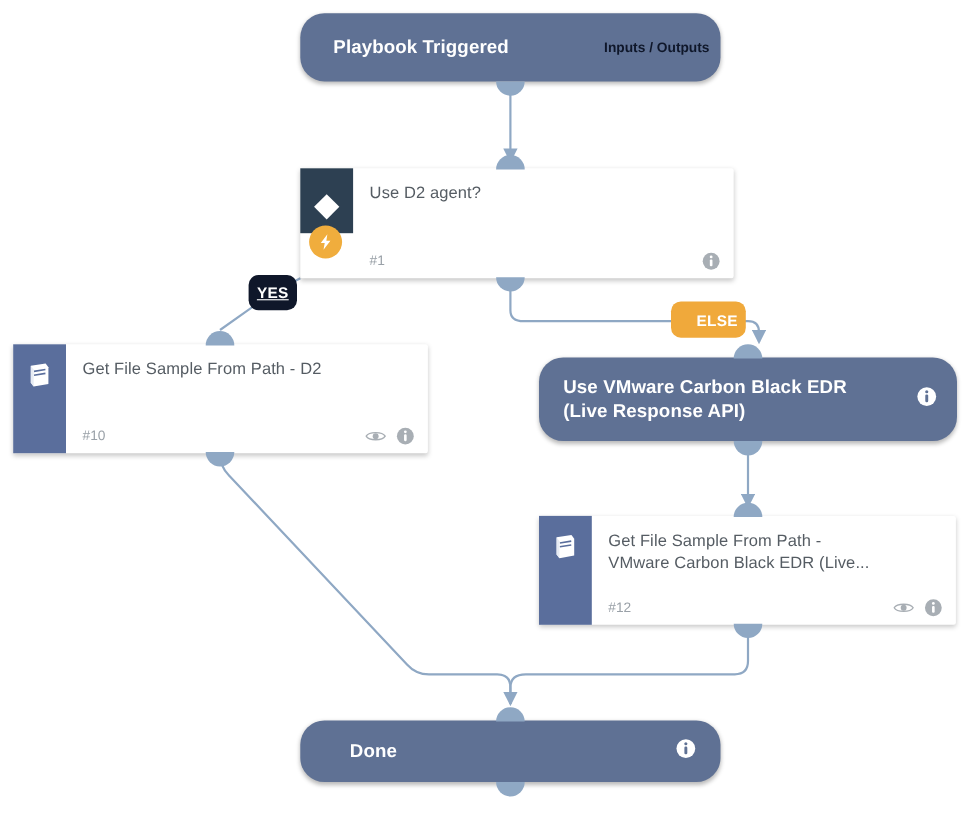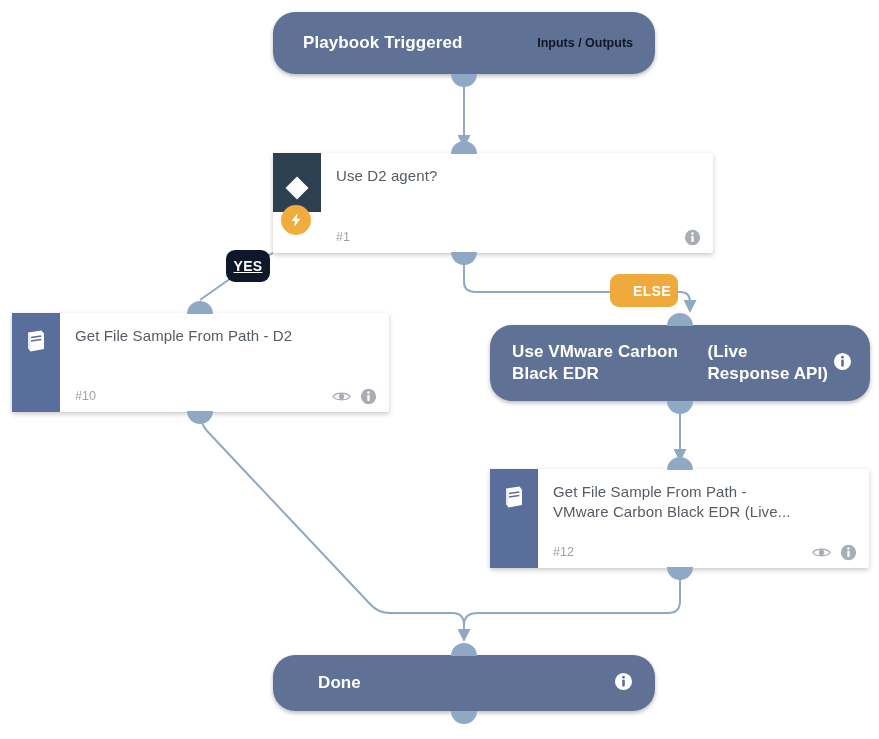--- a/index.html
+++ b/index.html
@@ -157,28 +157,28 @@
 
     <path d="M 464 257 L 464 282 Q 464 292 476 292 L 680 292 Q 690 292 690 302 L 690 311" fill="none" stroke="#8fa8c4" stroke-width="2" marker-end="url(#arrow)"></path>
 
     <path d="M 680 400 L 680 460" fill="none" stroke="#8fa8c4" stroke-width="2" marker-end="url(#arrow)"></path>
 
     <path d="M 200 412 Q 200 424 208 432 L 370 604 Q 378 613 390 613 L 452 613 Q 464 613 464 625 L 464 640" fill="none" stroke="#8fa8c4" stroke-width="2" marker-end="url(#arrow)"></path>
 
     <path d="M 680 570 L 680 601 Q 680 613 668 613 L 478 613 Q 464 613 464 625 L 464 640" fill="none" stroke="#8fa8c4" stroke-width="2"></path>
   </svg>
 
-  <div class="node pill" style="left:273px; top:12px; width:382px; height:62px; padding:0 22px 0 30px;">
+  <div class="node pill" style="left:273px; top:12px; width:382px; height:62px; padding:0 10px 0 30px;">
     <span class="pill-title">Playbook Triggered</span>
     <span class="pill-sub">Inputs / Outputs</span>
   </div>
   <div class="port port-bottom" style="left:451px; top:74px;"></div>
 
   <div class="port port-top" style="left:451px; top:141px;"></div>
-  <div class="node card" style="left:273px; top:153px; width:440px; height:100px;">
+  <div class="node card" style="left:273px; top:153px; width:394px; height:100px;">
     <div class="card-rail rail-navy">
       <svg width="26" height="26" viewBox="0 0 26 26" style="margin-top:11px;">
         <path d="M13 1.5 L24.5 13 L13 24.5 L1.5 13 Z" fill="#ffffff"></path>
       </svg>
     </div>
     <div class="lightning-badge">
       <svg width="16" height="16" viewBox="0 0 16 16">
         <path d="M9.6 1 L3.6 9 H7.2 L6.1 15 L12.4 6.8 H8.7 Z" fill="#ffffff"></path>
       </svg>
     </div>
@@ -227,21 +227,21 @@
           <circle cx="10" cy="5.4" r="1.5" fill="#ffffff"></circle>
           <rect x="8.6" y="8" width="2.8" height="7.4" rx="1.2" fill="#ffffff"></rect>
         </svg>
       </div>
     </div>
   </div>
   <div class="port port-bottom" style="left:187px; top:411px;"></div>
 
   <div class="port port-top" style="left:667px; top:313px;"></div>
   <div class="node pill" style="left:490px; top:325px; width:380px; height:76px; padding:0 18px 0 22px;">
-    <div style="display:flex; flex-direction:row; justify-content:center;">
+    <div style="display:flex; flex-direction:column; justify-content:center;">
       <span class="pill-title">Use VMware Carbon Black EDR</span>
       <span class="pill-title">(Live Response API)</span>
     </div>
     <span style="margin-left:auto;">
       <svg width="19" height="19" viewBox="0 0 20 20">
         <circle cx="10" cy="10" r="9" fill="#ffffff"></circle>
         <circle cx="10" cy="5.4" r="1.5" fill="#5f7194"></circle>
         <rect x="8.6" y="8" width="2.8" height="7.4" rx="1.2" fill="#5f7194"></rect>
       </svg>
     </span>

